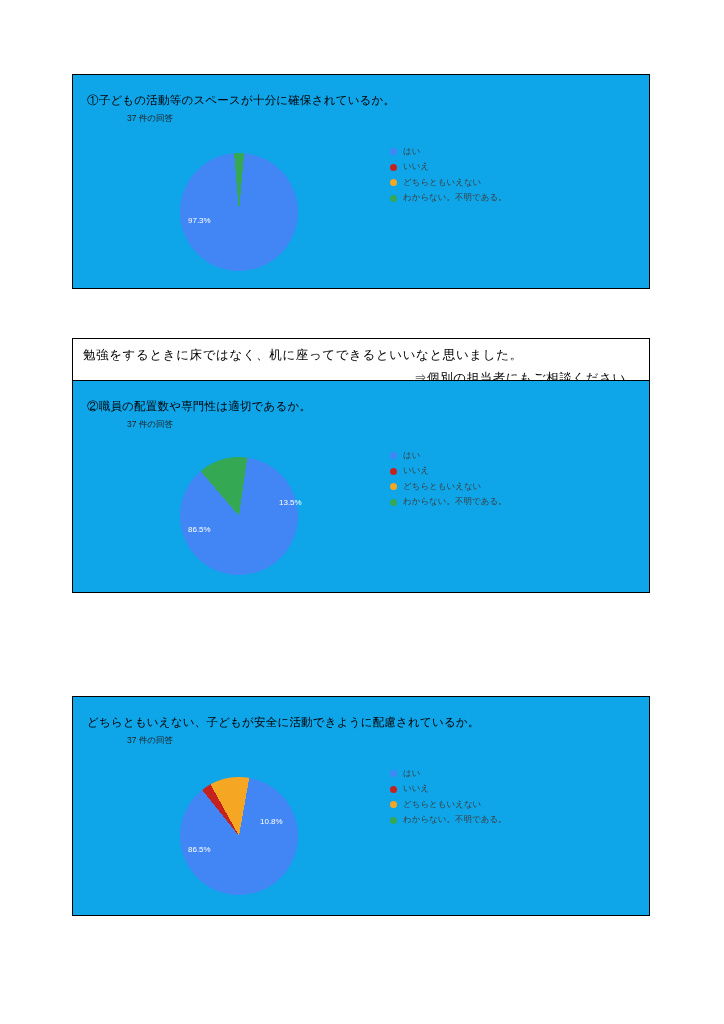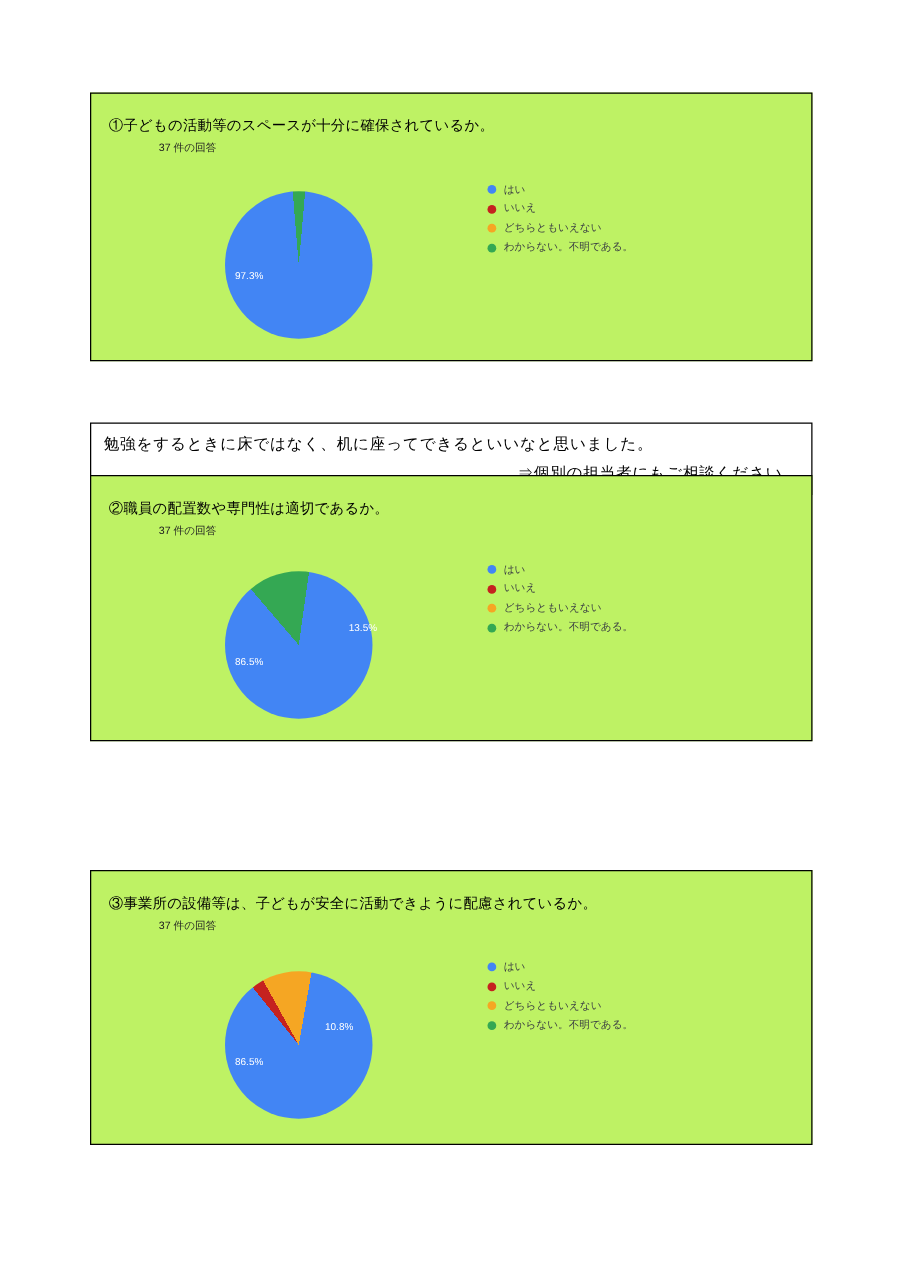--- a/index.html
+++ b/index.html
@@ -20,21 +20,21 @@
     width: 724px;
     height: 1024px;
     background: #ffffff;
   }
   .chart-box {
     position: absolute;
     left: 72px;
     width: 578px;
     border: 1px solid #000000;
     box-sizing: border-box;
-    background: #bef264;
+    background: #0ea5e9;
   }
   .comment-box {
     position: absolute;
     left: 72px;
     width: 578px;
     border: 1px solid #000000;
     box-sizing: border-box;
     background: #ffffff;
     padding: 8px 10px 10px 10px;
   }
@@ -174,21 +174,21 @@
       </div>
       <div class="legend-row">
         <span class="legend-dot" style="background:#34a853"></span>
         <span class="legend-text">わからない。不明である。</span>
       </div>
     </div>
   </div>
 
 
   <div class="chart-box" style="top:696px; height:220px;">
-    <div class="q-title">③事業所の設備等は、子どもが安全に活動できように配慮されているか。</div>
+    <div class="q-title">どちらともいえない、子どもが安全に活動できように配慮されているか。</div>
     <div class="q-sub">37 件の回答</div>
 
     <div class="pie-wrap" style="left:107px; top:80px;">
       <div class="pie" id="pie-q3" style="background: conic-gradient(from 10deg, rgb(66, 133, 244) 0deg, rgb(66, 133, 244) 311.4deg, rgb(197, 34, 31) 311.4deg, rgb(197, 34, 31) 321.12deg, rgb(245, 166, 35) 321.12deg, rgb(245, 166, 35) 360deg);">
         <span class="pie-label" style="left:8px; top:68px;">86.5%</span>
         <span class="pie-label" style="left:80px; top:40px;">10.8%</span>
       </div>
     </div>
 
     <div class="legend" style="left:317px; top:70px;">

